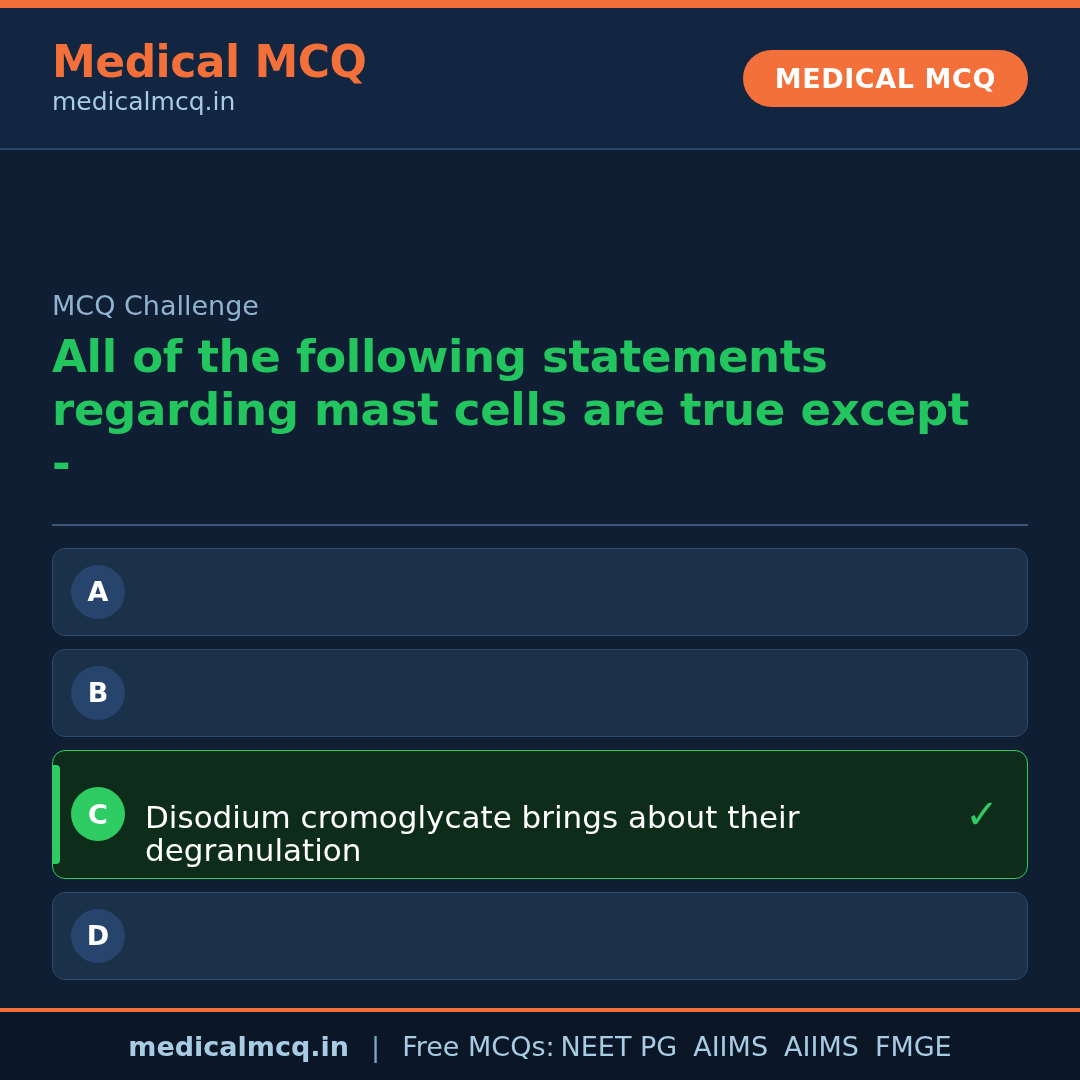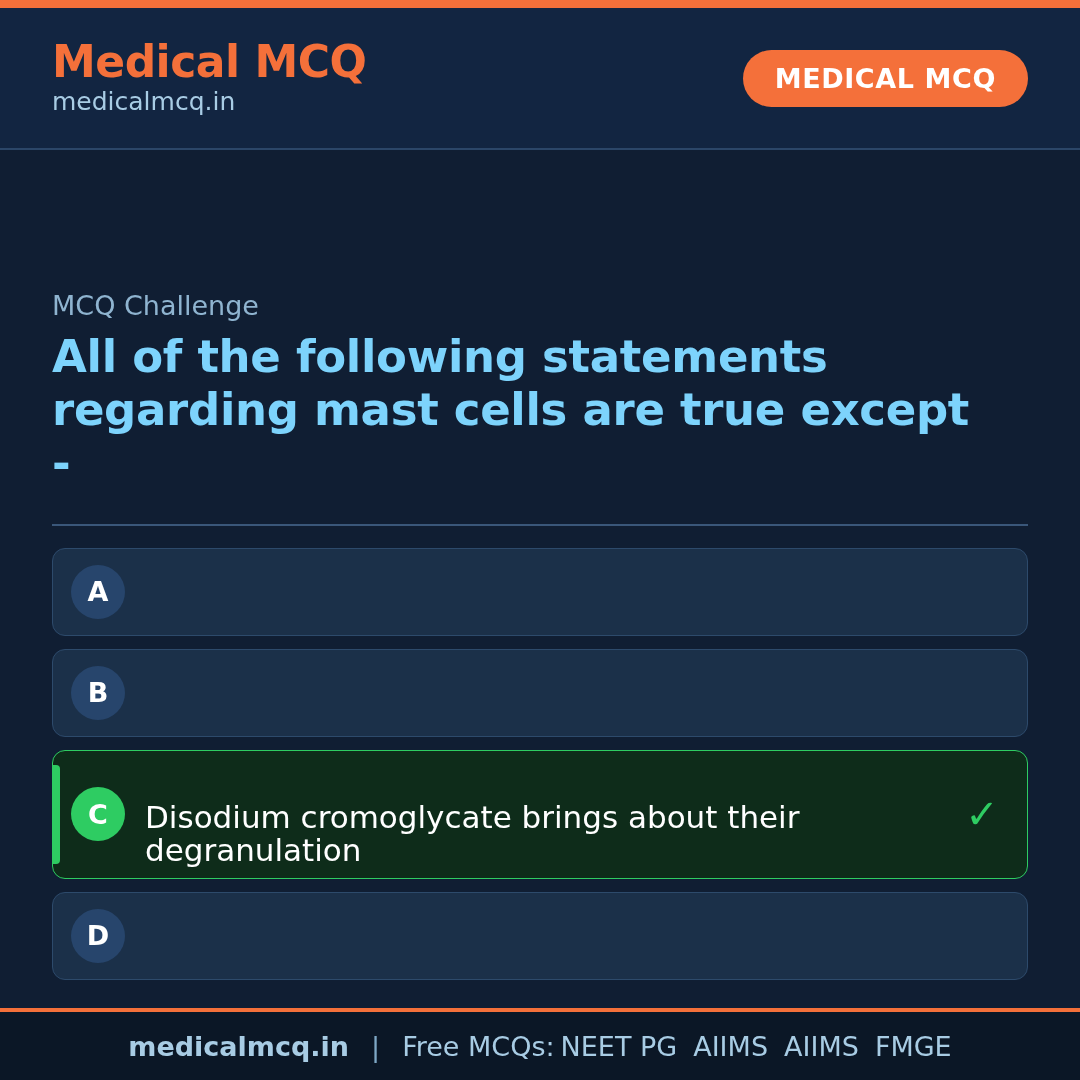--- a/index.html
+++ b/index.html
@@ -89,21 +89,21 @@
   }
   .kicker {
     font-size: 27px;
     color: #8fb4d0;
     line-height: 1.2;
     margin-bottom: 8px;
   }
   .question {
     font-size: 45px;
     font-weight: bold;
-    color: #7dd3fc;
+    color: #22c55e;
     line-height: 1.18;
     letter-spacing: -0.3px;
     max-width: 930px;
   }
   .divider {
     height: 2px;
     background: #3a577a;
     margin-top: 34px;
     margin-bottom: 22px;
   }

